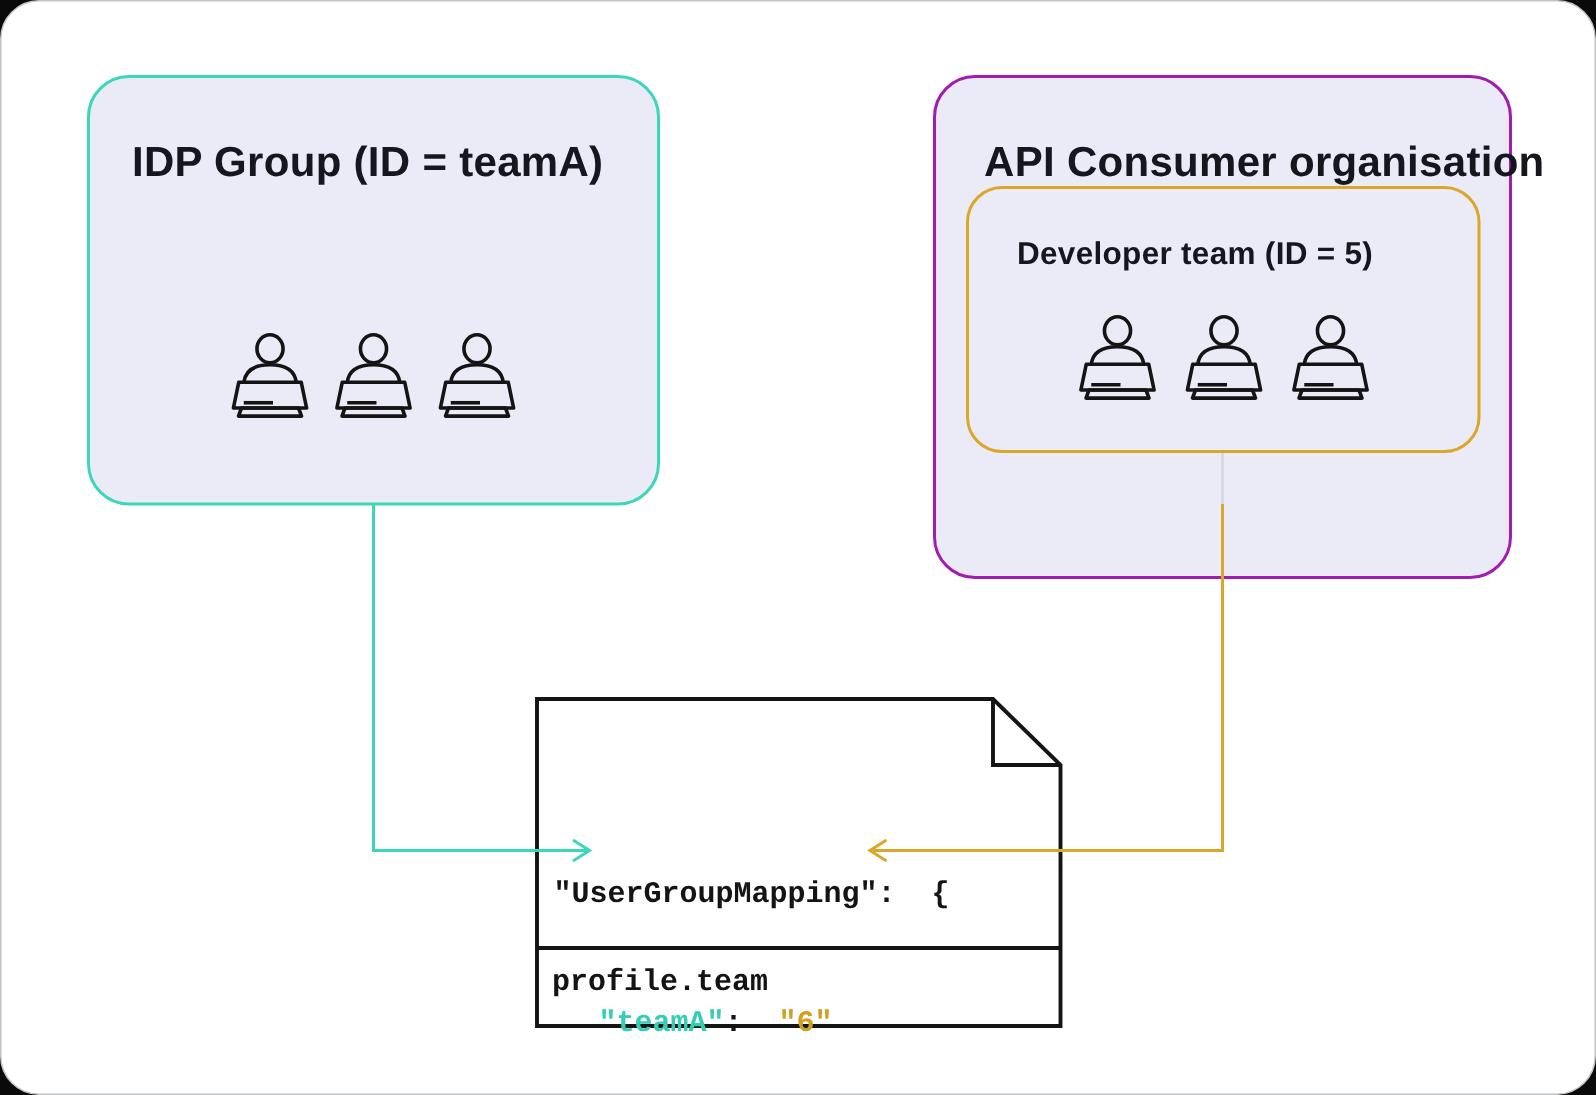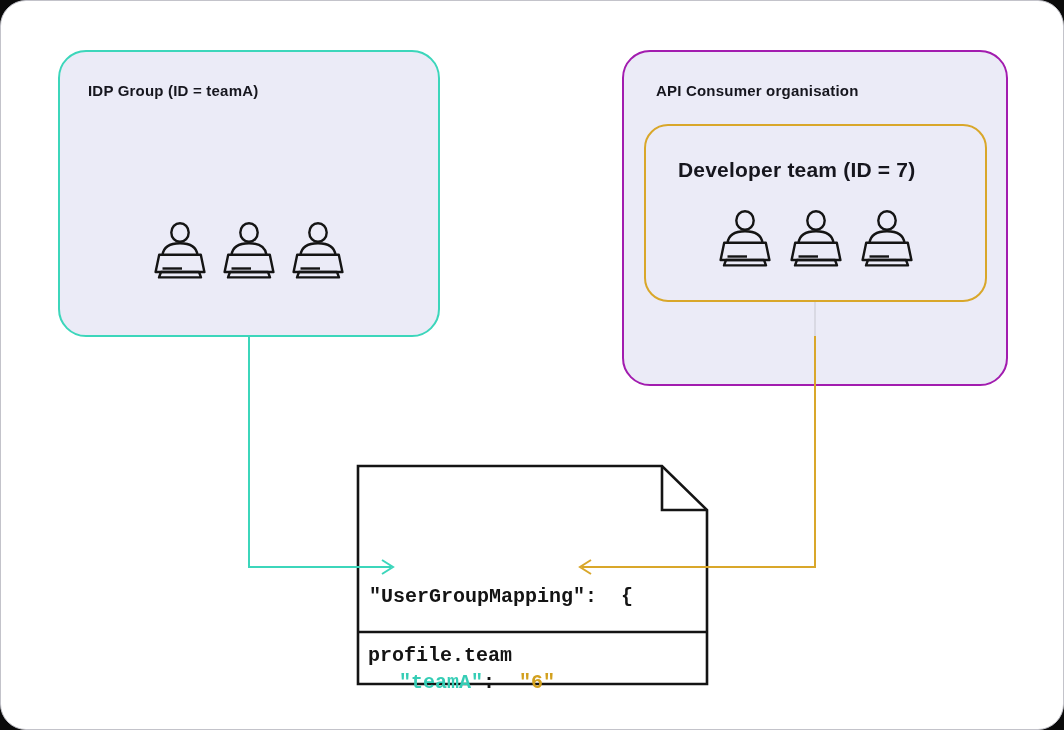--- a/index.html
+++ b/index.html
@@ -5,21 +5,21 @@
   html,body{margin:0;padding:0;background:#0a0a0a;}
   .stage{position:relative;width:1064px;height:730px;background:#0a0a0a;overflow:hidden;
          font-family:"Liberation Sans",sans-serif;}
   .card{position:absolute;inset:0;background:#ffffff;border:1px solid #c3c3ca;
         border-radius:26px;box-sizing:border-box;}
 
   
   .gbox{position:absolute;background:#EBEBF7;border-radius:28px;box-sizing:border-box;z-index:1;}
   .gbox.idp{left:58px;top:50px;width:382px;height:287px;border:2px solid #3CD6BB;}
   .gbox.org{left:622px;top:50px;width:386px;height:336px;border:2px solid #a21caf;}
-  .gbox .gtitle{position:absolute;left:28px;top:30px;font-size:15px;font-weight:600;
+  .gbox .gtitle{position:absolute;left:28px;top:40px;font-size:28px;font-weight:600;
                 color:#16161e;letter-spacing:.2px;white-space:nowrap;}
   .gbox.org .gtitle{left:32px;}
   .inner-box{position:absolute;left:20px;top:72px;width:343px;height:178px;
              border:2px solid #D9A72A;border-radius:24px;box-sizing:border-box;}
   .inner-box .gtitle{position:absolute;left:32px;top:32px;font-size:21px;}
 
   .icon-row{position:absolute;left:0;right:0;display:flex;justify-content:center;gap:13px;}
   .gbox.idp .icon-row{top:170px;}
   .inner-box .icon-row{top:84px;gap:15px;}
   .person{width:56px;height:58px;display:block;}
@@ -67,21 +67,21 @@
         </svg>
       <svg class="person">
           <use href="#person-laptop"></use>
         </svg>
     </div>
   </div>
 
   <div class="gbox org">
     <div class="gtitle">API Consumer organisation</div>
     <div class="inner-box">
-      <div class="gtitle">Developer team (ID = 7)</div>
+      <div class="gtitle">Developer team (ID = 5)</div>
       <div class="icon-row">
         <svg class="person">
             <use href="#person-laptop"></use>
           </svg>
         <svg class="person">
             <use href="#person-laptop"></use>
           </svg>
         <svg class="person">
             <use href="#person-laptop"></use>
           </svg>

